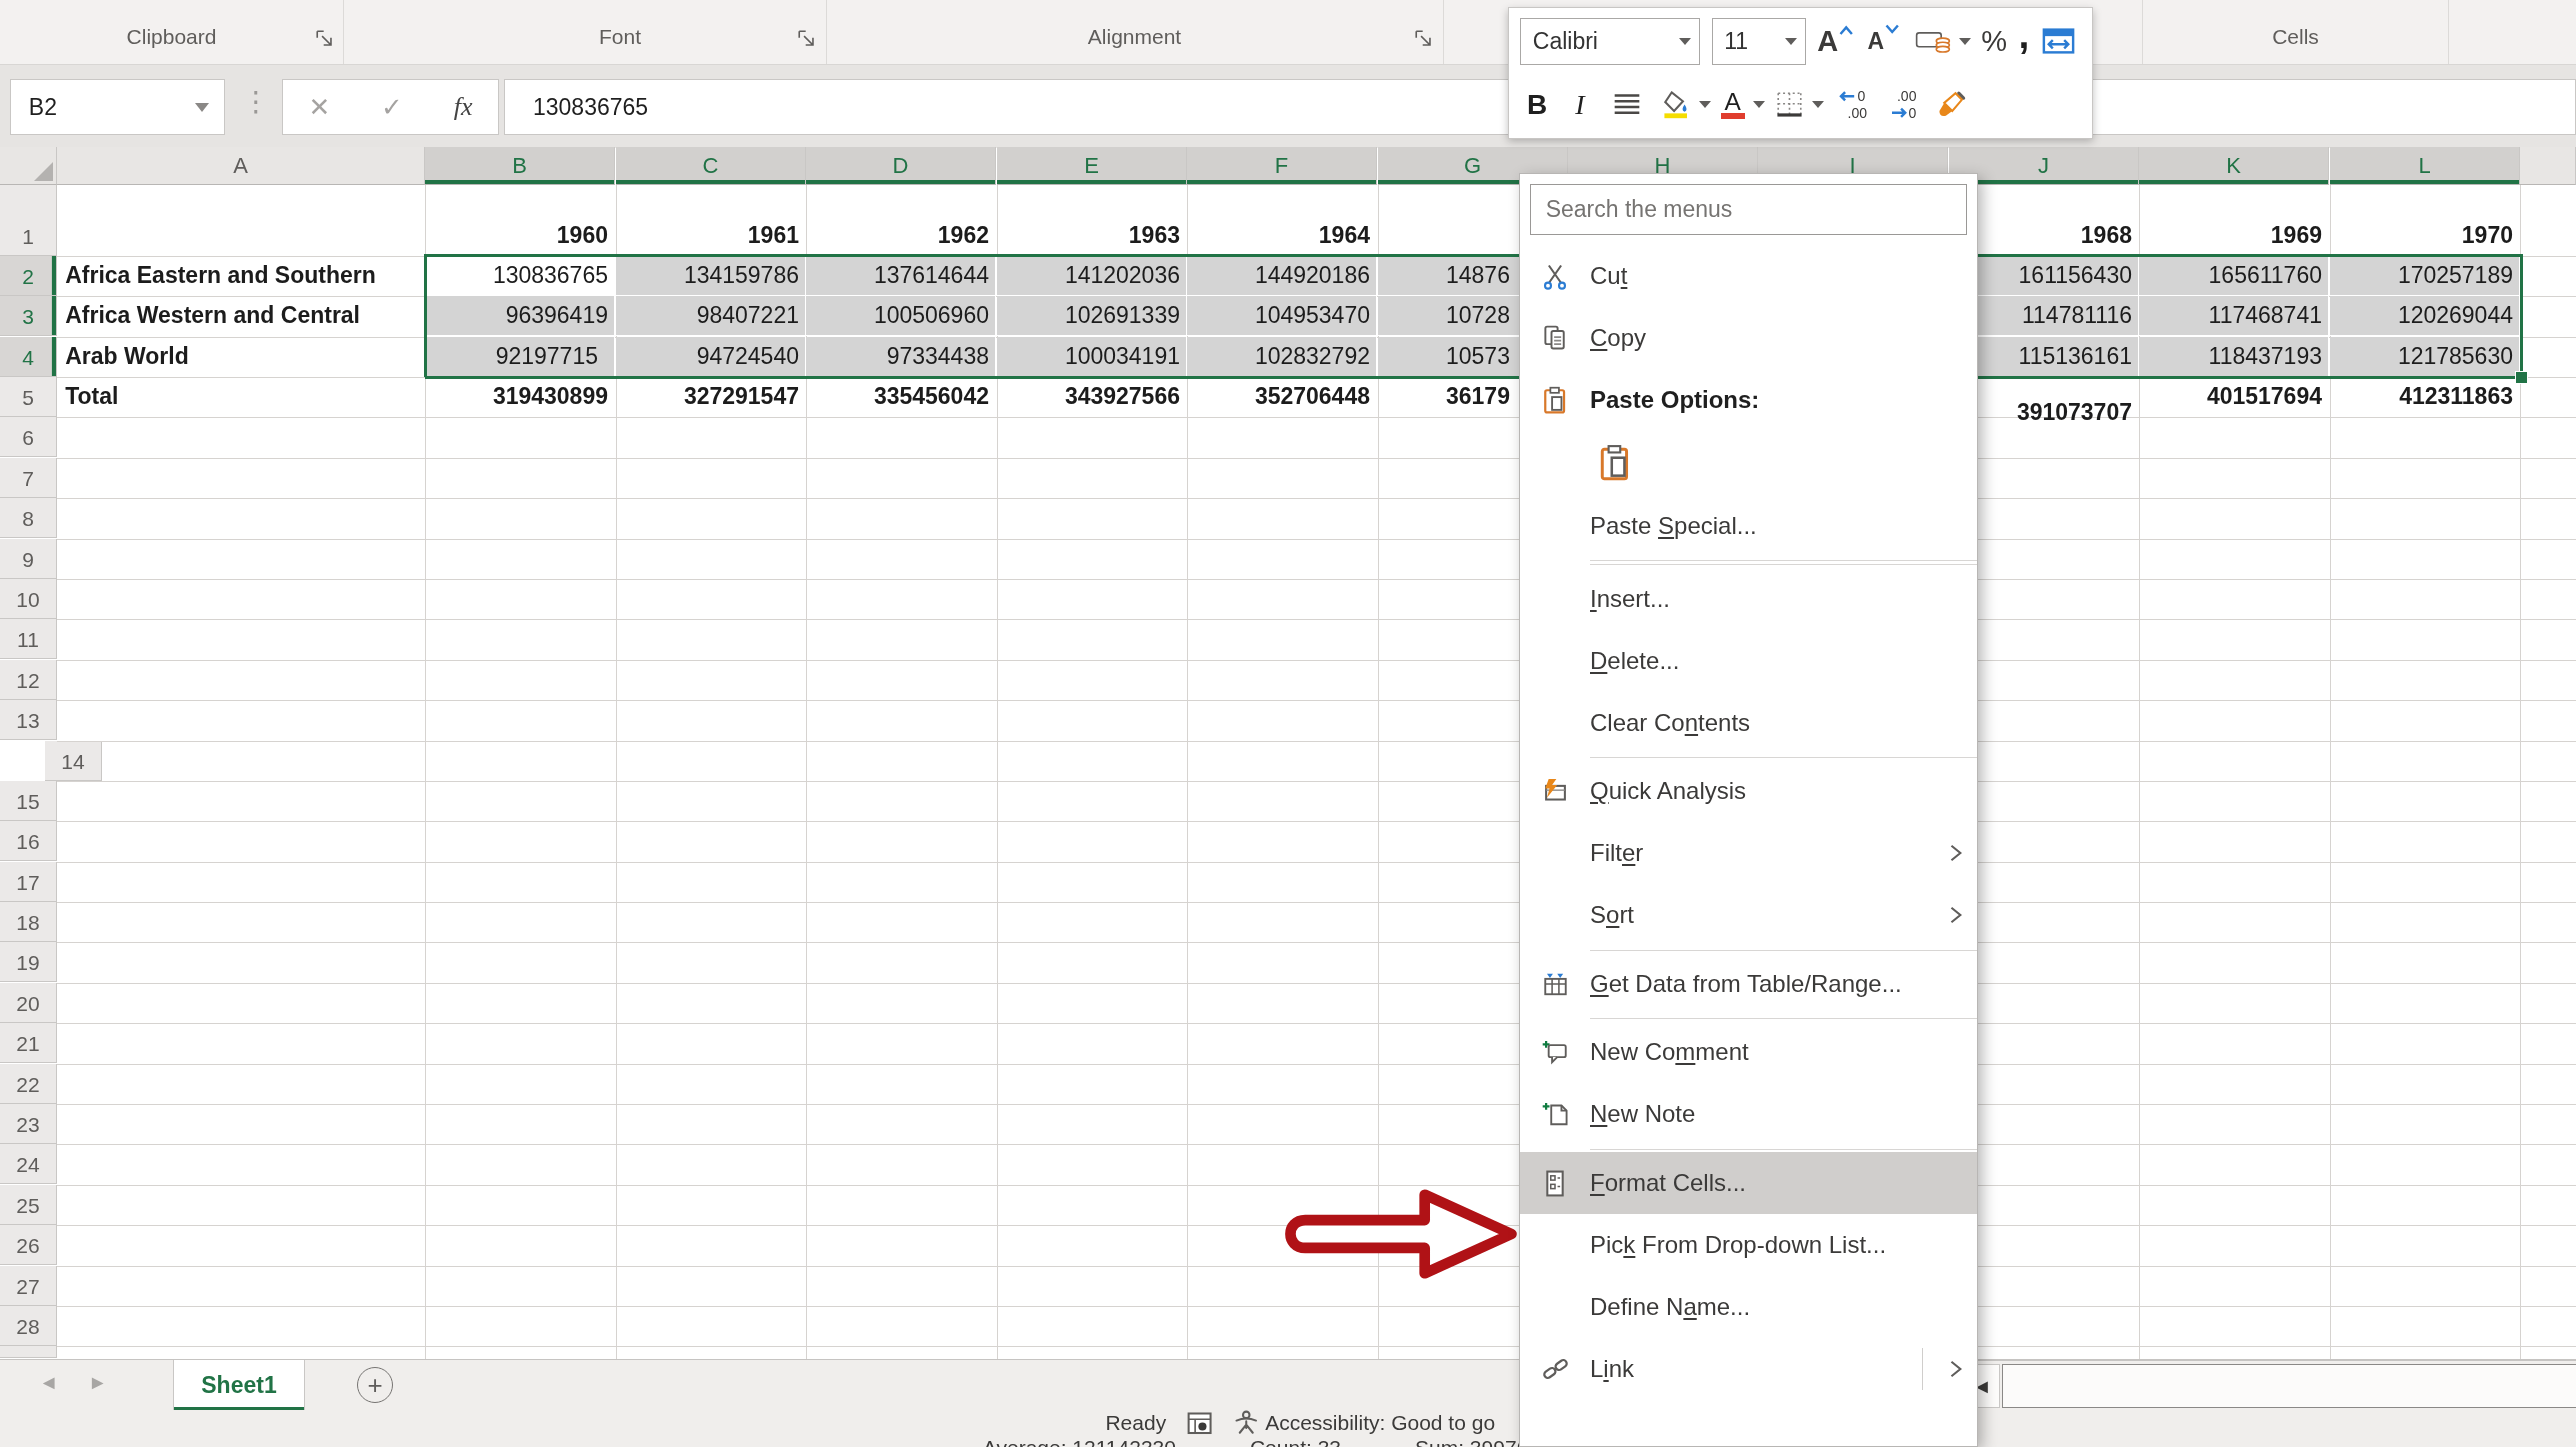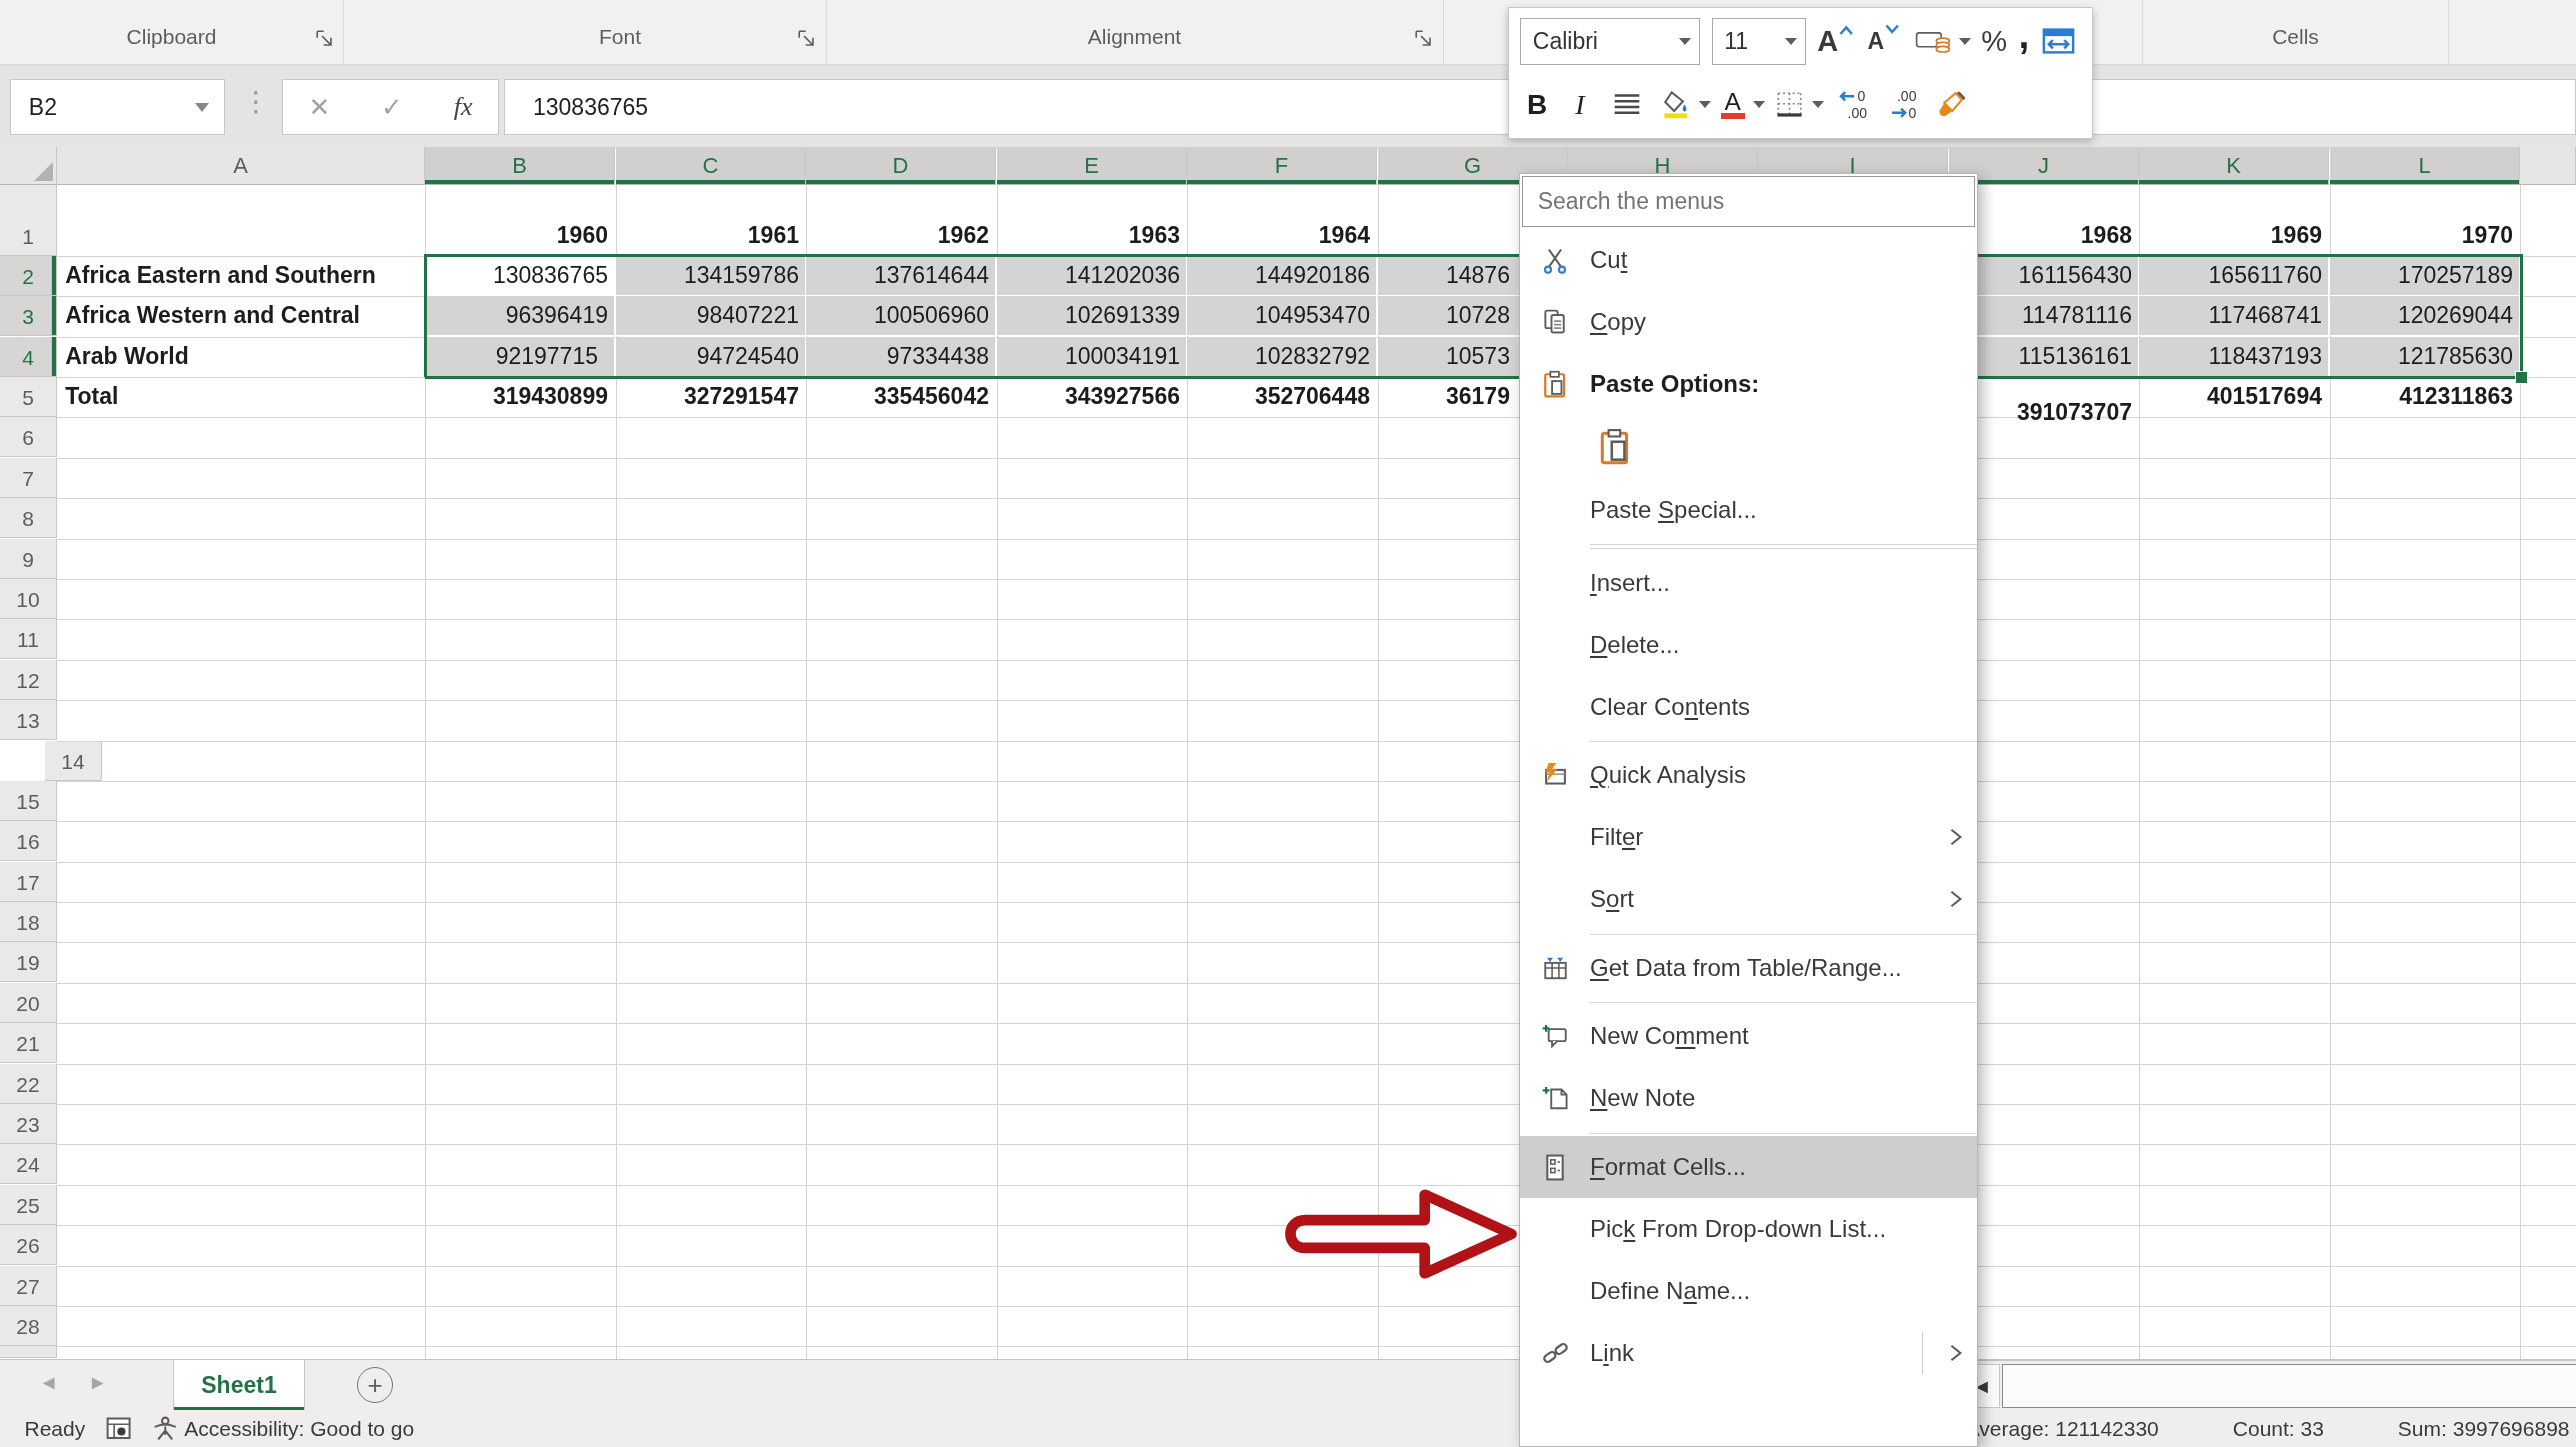--- a/index.html
+++ b/index.html
@@ -44,21 +44,21 @@
            box-shadow:0 2.5px 8.2px rgba(0,0,0,.25);z-index:40;box-sizing:border-box;}
   .mb-row{position:absolute;left:0;width:100%;height:54px;display:flex;align-items:center;}
   #mbr1{top:6.5px;} #mbr2{top:70px;}
   .mb-combo{height:47px;border:0.8px solid #aaa8a6;background:#fff;display:flex;align-items:center;box-sizing:border-box;margin-left:11.4px;}
   .mb-combo .mb-txt{flex:1;padding-left:11.4px;font-size:23px;color:#333;}
   .mb-btn{display:flex;align-items:center;justify-content:center;margin-left:4.9px;position:relative;}
   .caret{width:0;height:0;border-left:6.5px solid transparent;border-right:6.5px solid transparent;border-top:7.4px solid #5f5d5b;margin:0 8.2px;}
   
   #ctxmenu{position:absolute;left:1519px;top:173px;width:459px;height:1274px;background:#fff;border:0.8px solid #b8b6b4;
            box-shadow:4.9px 4.9px 14.7px rgba(0,0,0,.3);z-index:50;box-sizing:border-box;overflow:hidden;}
-  .mi-search{margin:2px;height:51px;box-sizing:border-box;}
+  .mi-search{margin:10px;height:51px;box-sizing:border-box;}
   .mi-search input{width:100%;height:100%;box-sizing:border-box;border:0.8px solid #9a9896;font-size:23px;padding:0 14.7px;
                    font-family:"Liberation Sans","DejaVu Sans",sans-serif;color:#3b3a39;outline:none;}
   .mi-search input::placeholder{color:#767472;}
   .mi{height:62px;display:flex;align-items:center;position:relative;}
   .mi.hl{background:#d0cecc;}
   .mi-ic{width:70px;display:flex;align-items:center;justify-content:center;flex:none;}
   .mi-label{font-size:24px;color:#3b3a39;white-space:nowrap;}
   .mi-label.b{font-weight:bold;color:#1f1f1f;}
   .mi-label u{text-decoration:underline;text-underline-offset:3.3px;}
   .mi-chev{position:absolute;right:11.4px;top:50%;transform:translateY(-50%);}
@@ -72,21 +72,21 @@
   #sheettab{position:absolute;left:173px;top:0;width:132px;height:51px;background:#fff;border-left:0.8px solid #c9c7c5;border-right:0.8px solid #c9c7c5;
             box-sizing:border-box;display:flex;align-items:center;justify-content:center;
             font-size:23px;font-weight:bold;color:#217346;box-shadow:inset 0 -4.1px 0 #217346;}
   #newsheet{position:absolute;left:357px;top:7.4px;width:36px;height:36px;border:1.6px solid #767472;border-radius:50%;box-sizing:border-box;
             display:flex;align-items:center;justify-content:center;font-size:26px;color:#5f5d5b;line-height:1;}
   #hscroll{position:absolute;left:1964px;top:0;width:612px;height:51px;background:#f0eeec;border-top:0.8px solid #c6c4c2;}
   #hscroll .sb-arrow{position:absolute;left:0;top:3.3px;width:36px;height:44px;background:#fdfcfb;border:0.8px solid #c9c7c5;box-sizing:border-box;
             display:flex;align-items:center;justify-content:center;font-size:19.6px;color:#3b3a39;}
   #hscroll .sb-thumb{position:absolute;left:38px;top:3.3px;width:575px;height:44px;background:#fcfbfa;border:1.6px solid #8a8886;box-sizing:border-box;}
   #statusbar{position:absolute;left:0;top:1410px;width:2576px;height:37px;background:#f0eeec;z-index:10;
-             display:flex;align-items:center;font-size:21px;color:#3b3a39;}
+             display:flex;align-items:center;font-size:21px;color:#3b3a39;flex-direction:column;}
   #statusbar .sleft{display:flex;align-items:center;gap:21px;padding-left:24.5px;flex:1;}
   #statusbar .sright{display:flex;align-items:center;gap:74px;padding-right:6.5px;}
   #red-arrow{position:absolute;left:1279px;top:1175px;z-index:30;}
   svg{display:block;}
 </style>
 </head>
 <body>
 
 <div id="app">
 

